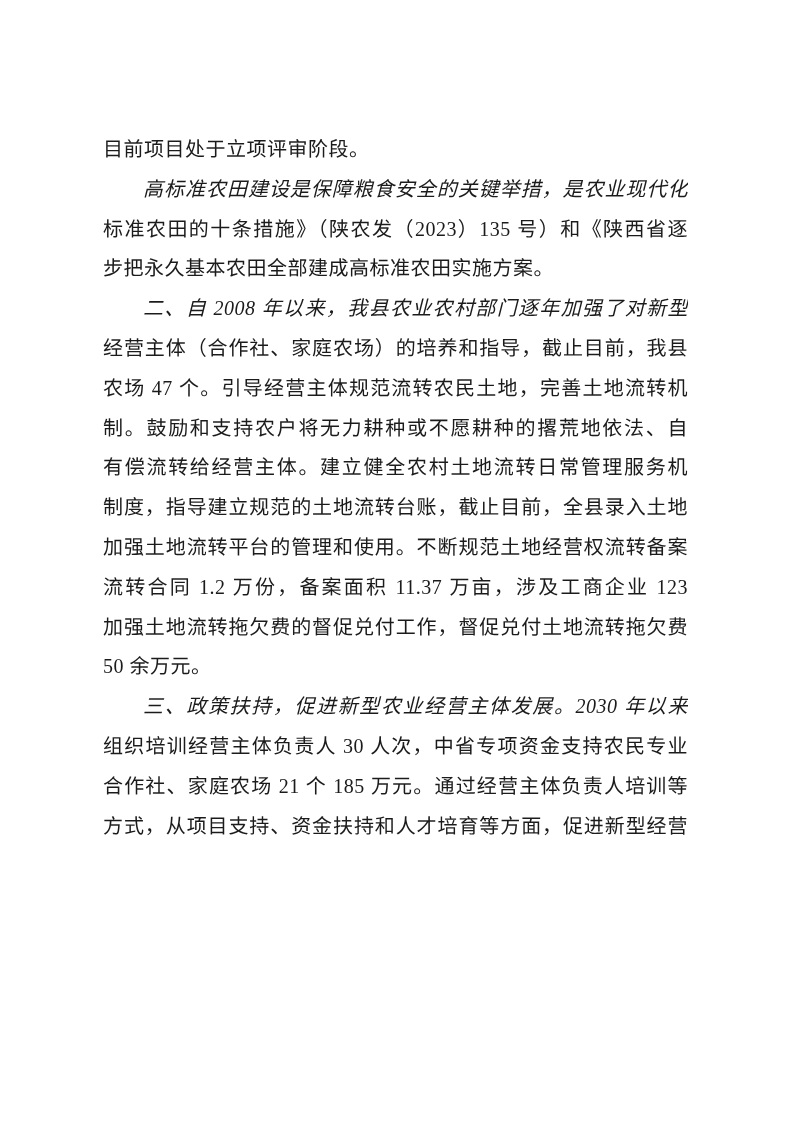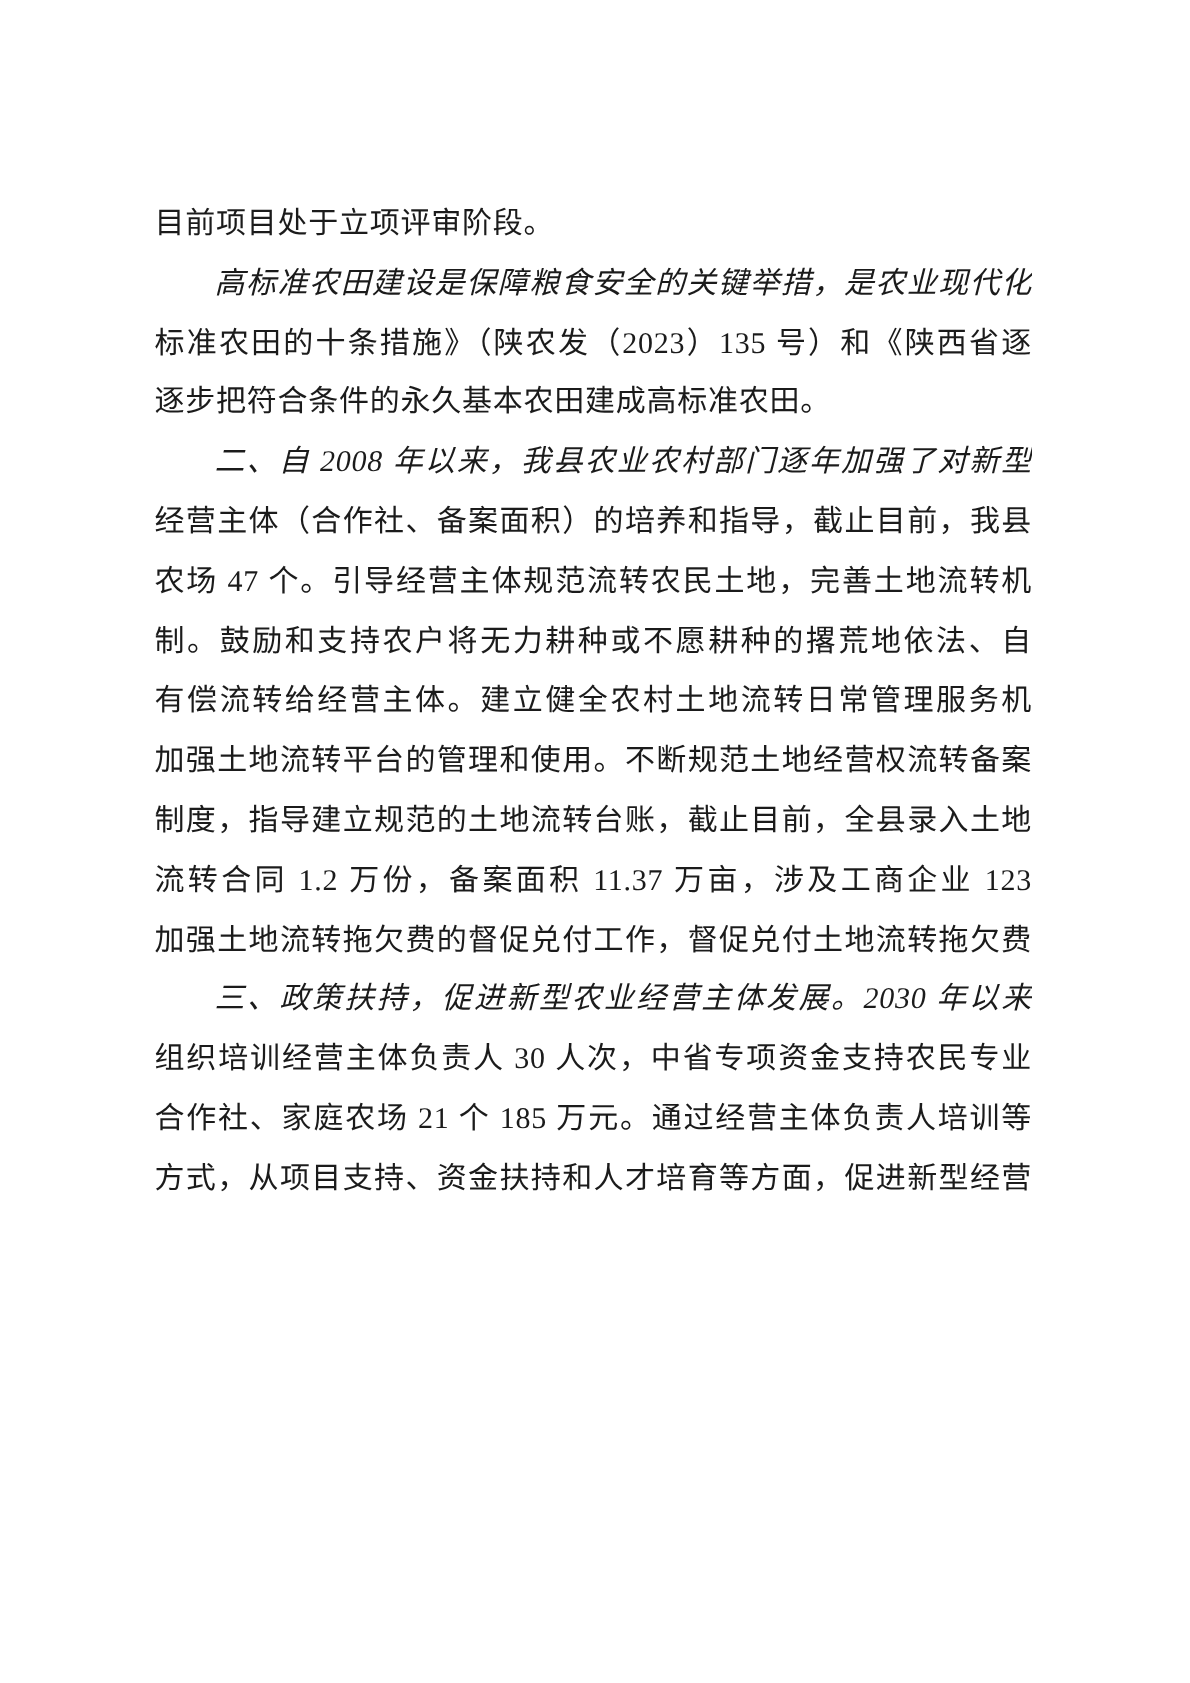--- a/index.html
+++ b/index.html
@@ -43,31 +43,32 @@
 </head>
 <body>
 
 <div class="page">
   <div class="text-block">
 
     <div class="line para-end">目前项目处于立项评审阶段。</div>
 
     <div class="line indent">高标准农田建设是保障粮食安全的关键举措，是农业现代化</div>
     <div class="line">标准农田的十条措施》（陕农发（2023）135 号）和《陕西省逐</div>
-    <div class="line para-end">逐步把符合条件的永久基本农田建成高标准农田。</div>
+    <div class="line para-end">步把永久基本农田全部建成高标准农田实施方案。</div>
 
     <div class="line indent">二、自 2008 年以来，我县农业农村部门逐年加强了对新型</div>
-    <div class="line">经营主体（合作社、备案面积）的培养和指导，截止目前，我县</div>
+    <div class="line">经营主体（合作社、家庭农场）的培养和指导，截止目前，我县</div>
     <div class="line">农场 47 个。引导经营主体规范流转农民土地，完善土地流转机</div>
     <div class="line">制。鼓励和支持农户将无力耕种或不愿耕种的撂荒地依法、自愿、</div>
     <div class="line">有偿流转给经营主体。建立健全农村土地流转日常管理服务机制，</div>
+    <div class="line">制度，指导建立规范的土地流转台账，截止目前，全县录入土地</div>
     <div class="line">加强土地流转平台的管理和使用。不断规范土地经营权流转备案</div>
-    <div class="line">制度，指导建立规范的土地流转台账，截止目前，全县录入土地</div>
     <div class="line">流转合同 1.2 万份，备案面积 11.37 万亩，涉及工商企业 123 家。</div>
     <div class="line">加强土地流转拖欠费的督促兑付工作，督促兑付土地流转拖欠费</div>
+    <div class="line para-end">50 余万元。</div>
 
     <div class="line indent">三、政策扶持，促进新型农业经营主体发展。2030 年以来</div>
     <div class="line">组织培训经营主体负责人 30 人次，中省专项资金支持农民专业</div>
     <div class="line">合作社、家庭农场 21 个 185 万元。通过经营主体负责人培训等</div>
     <div class="line">方式，从项目支持、资金扶持和人才培育等方面，促进新型经营</div>
 
   </div>
 </div>
 
 </body></html>

